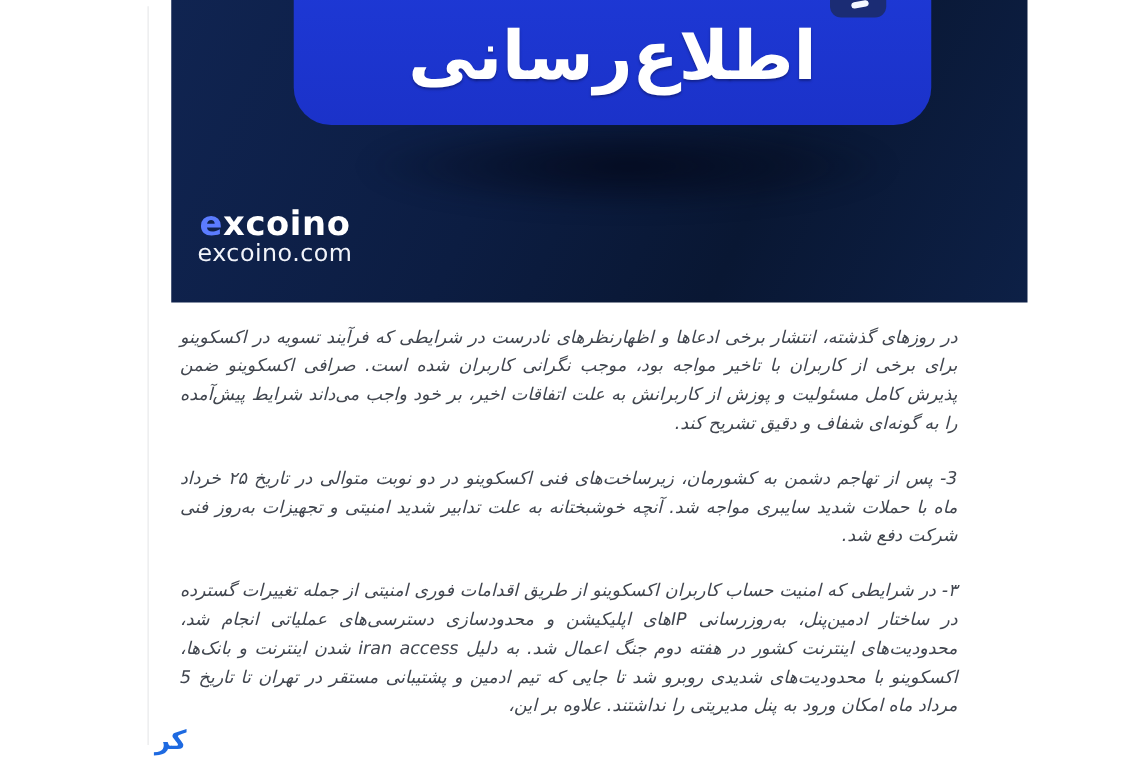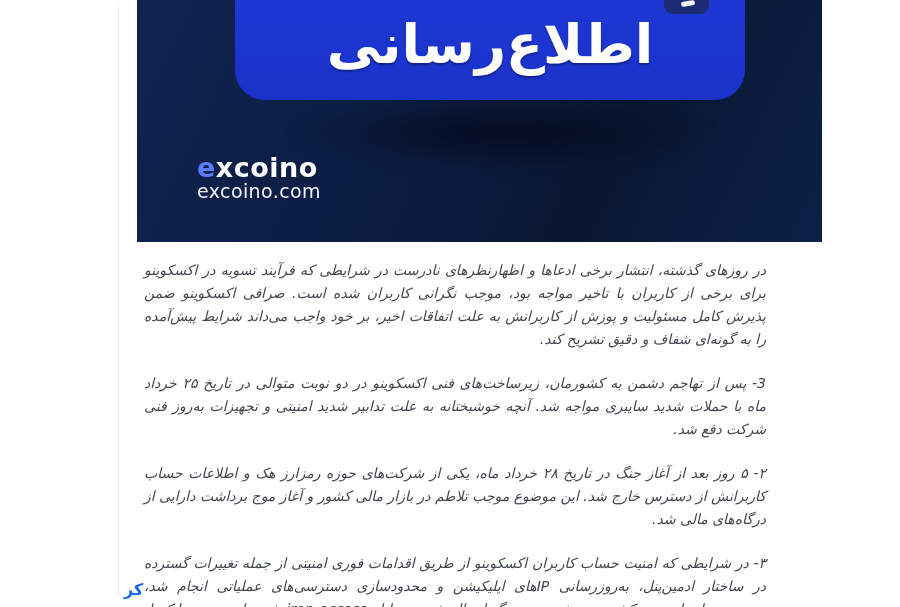--- a/index.html
+++ b/index.html
@@ -19,20 +19,21 @@
     background: #e9eaec;
   }
 
   
   .banner {
     position: absolute;
     left: 137px; top: 0;
     width: 685px; height: 242px;
     background: linear-gradient(115deg, #102451 0%, #0c1d42 40%, #091733 68%, #0d2046 100%);
     overflow: hidden;
+    text-align: center;
   }
   .banner-shadow {
     position: absolute;
     left: 150px; top: 96px;
     width: 430px; height: 74px;
     background: radial-gradient(ellipse at center, rgba(3,8,26,0.8) 0%, rgba(3,8,26,0) 70%);
     filter: blur(7px);
   }
   .title-box {
     position: absolute;
@@ -63,23 +64,22 @@
   .tab-mark {
     position: absolute;
     left: 17px; top: 1px;
     width: 14px; height: 5px;
     background: #f4f7ff;
     border-radius: 3px;
     transform: rotate(-10deg);
   }
   .brand {
     position: absolute;
-    left: 21px; top: 153px;
+    left: 21px; top: 165px;
     color: #ffffff;
-    margin-left: 39px;
   }
   .brand-word { font-size: 27px; font-weight: bold; letter-spacing: 0.5px; line-height: 30px; }
   .brand-accent { color: #5b7cff; }
   .brand-domain { font-size: 19px; letter-spacing: 0.4px; line-height: 17px; color: #f2f4fa; }
 
   
   .article {
     position: absolute;
     right: 134px; top: 259px;
     width: 622px;
@@ -89,21 +89,21 @@
     line-height: 23px;
     text-align: justify;
   }
   .article p { margin: 0 0 21px 0; font-style: italic; }
 
   .logo-fragment {
     position: absolute;
     left: 124px; top: 580px;
     color: #1e6ae1;
     font-weight: bold;
-    font-size: 16px;
+    font-size: 21px;
     direction: rtl;
   }
 </style>
 </head>
 <body>
 
 <div class="divider-v"></div>
 
 <div class="banner">
   <div class="banner-shadow"></div>
@@ -115,18 +115,17 @@
   </div>
   <div class="brand">
     <div class="brand-word"><span class="brand-accent">e</span><span>xcoino</span></div>
     <div class="brand-domain">excoino.com</div>
   </div>
 </div>
 
 <div class="article">
   <p>در روزهای گذشته، انتشار برخی ادعاها و اظهارنظرهای نادرست در شرایطی که فرآیند تسویه در اکسکوینو برای برخی از کاربران با تاخیر مواجه بود، موجب نگرانی کاربران شده است. صرافی اکسکوینو ضمن پذیرش کامل مسئولیت و پوزش از کاربرانش به علت اتفاقات اخیر، بر خود واجب می‌داند شرایط پیش‌آمده را به گونه‌ای شفاف و دقیق تشریح کند.</p>
   <p>3- پس از تهاجم دشمن به کشورمان، زیرساخت‌های فنی اکسکوینو در دو نوبت متوالی در تاریخ ۲۵ خرداد ماه با حملات شدید سایبری مواجه شد. آنچه خوشبختانه به علت تدابیر شدید امنیتی و تجهیزات به‌روز فنی شرکت دفع شد.</p>
-  <p>۲- ۵ روز بعد از آغاز جنگ در تاریخ ۲۸ خرداد ماه، یکی از شرکت‌های حوزه رمزارز هک و اطلاعات حساب کاربرانش از دسترس خارج شد. این موضوع موجب تلاطم در بازار مالی کشور و آغاز موج برداشت دارایی از درگاه‌های مالی شد.</p>
   <p style="margin-bottom:0">۳- در شرایطی که امنیت حساب کاربران اکسکوینو از طریق اقدامات فوری امنیتی از جمله تغییرات گسترده در ساختار ادمین‌پنل، به‌روزرسانی IPهای اپلیکیشن و محدودسازی دسترسی‌های عملیاتی انجام شد، محدودیت‌های اینترنت کشور در هفته دوم جنگ اعمال شد. به دلیل iran access شدن اینترنت و بانک‌ها، اکسکوینو با محدودیت‌های شدیدی روبرو شد تا جایی که تیم ادمین و پشتیبانی مستقر در تهران تا تاریخ 5 مرداد ماه امکان ورود به پنل مدیریتی را نداشتند. علاوه بر این،</p>
 
 </div>
 
 <div class="logo-fragment">کر</div>
 
 </body></html>

